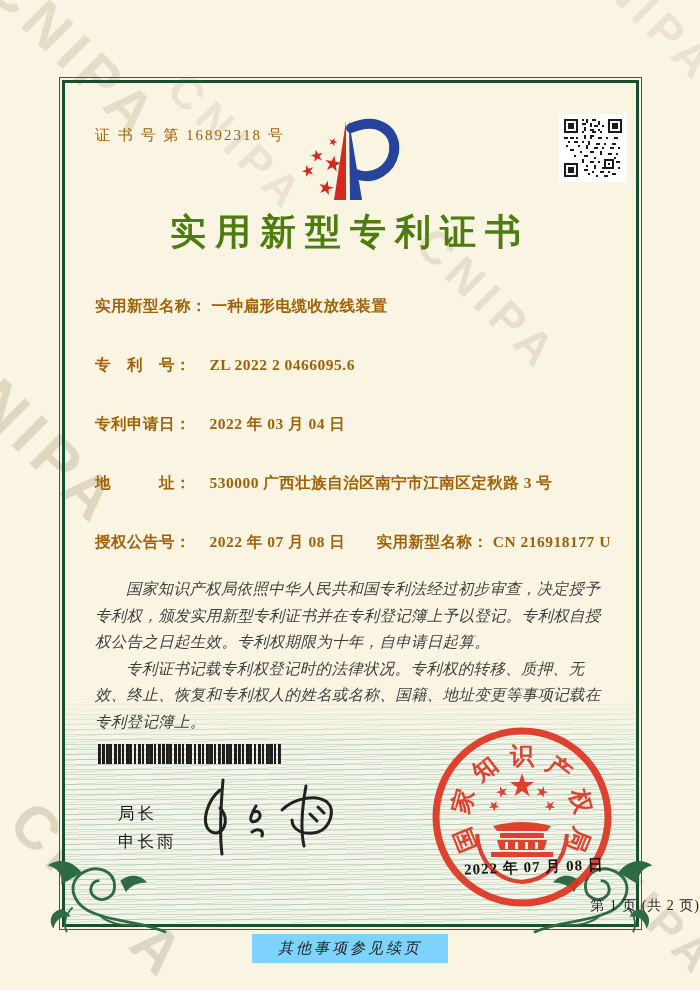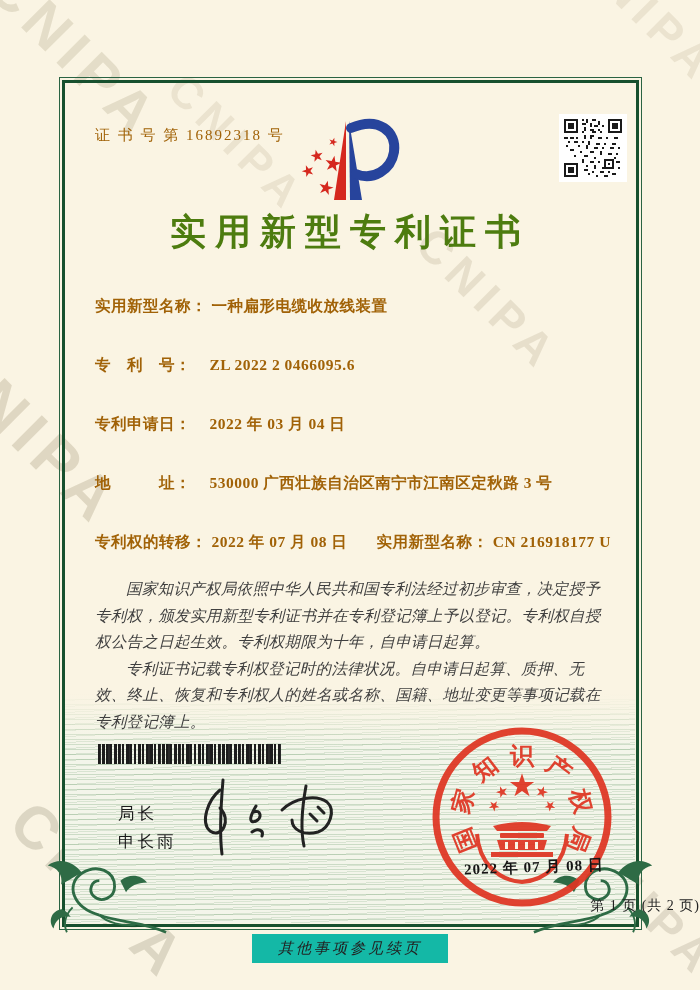--- a/index.html
+++ b/index.html
@@ -70,21 +70,21 @@
   .signature{position:absolute;left:190px;top:776px;}
 
   .seal{position:absolute;left:427px;top:722px;opacity:.93;}
   .seal-date{position:absolute;left:434px;top:858px;width:200px;text-align:center;
       font-size:15px;font-weight:700;letter-spacing:1px;color:#151515;transform:rotate(-2deg);}
 
   .page-no{position:absolute;left:0;top:897px;width:100%;text-align:right;
       font-size:14px;letter-spacing:1px;color:#222;}
 
   .footer-note{position:absolute;left:50%;top:934px;transform:translateX(-50%);
-      background:#14b8a6;padding:5px 26px;font-size:15px;font-style:italic;
+      background:#7dd3fc;padding:5px 26px;font-size:15px;font-style:italic;
       letter-spacing:3px;color:#222;white-space:nowrap;}
 </style>
 </head>
 <body>
 
 <div class="page">
 
   <div class="wm wm1">CNIPA</div>
   <div class="wm wm2">CNIPA</div>
   <div class="wm wm3">CNIPA</div>
@@ -166,33 +166,33 @@
     <div class="row">
       <span class="lbl">专利申请日：</span>
       <span class="val">2022 年 03 月 04 日</span>
     </div>
     <div class="row">
       <span class="lbl">地　　　址：</span>
       <span class="val">530000  广西壮族自治区南宁市江南区定秋路 3 号</span>
     </div>
     <div class="row">
       <span class="pair-wide">
-        <span class="lbl">专利权的转移：</span>
+        <span class="lbl">授权公告号：</span>
         <span class="val">2022 年 07 月 08 日</span>
       </span>
       <span class="pair">
         <span>实用新型名称：</span>
         <span class="val">CN 216918177 U</span>
       </span>
     </div>
   </div>
 
   <div class="paras">
     <p>国家知识产权局依照中华人民共和国专利法经过初步审查，决定授予专利权，颁发实用新型专利证书并在专利登记簿上予以登记。专利权自授权公告之日起生效。专利权期限为十年，自申请日起算。</p>
-    <p>专利证书记载专利权登记时的法律状况。自申请日起算、质押、无效、终止、恢复和专利权人的姓名或名称、国籍、地址变更等事项记载在专利登记簿上。</p>
+    <p>专利证书记载专利权登记时的法律状况。专利权的转移、质押、无效、终止、恢复和专利权人的姓名或名称、国籍、地址变更等事项记载在专利登记簿上。</p>
   </div>
 
   <div class="barcode"></div>
 
   <div class="director">
     <div>局长</div>
     <div>申长雨</div>
   </div>
 
   <svg class="signature" width="150" height="85" viewBox="0 0 150 85" fill="none" stroke="#222" stroke-width="3" stroke-linecap="round">

